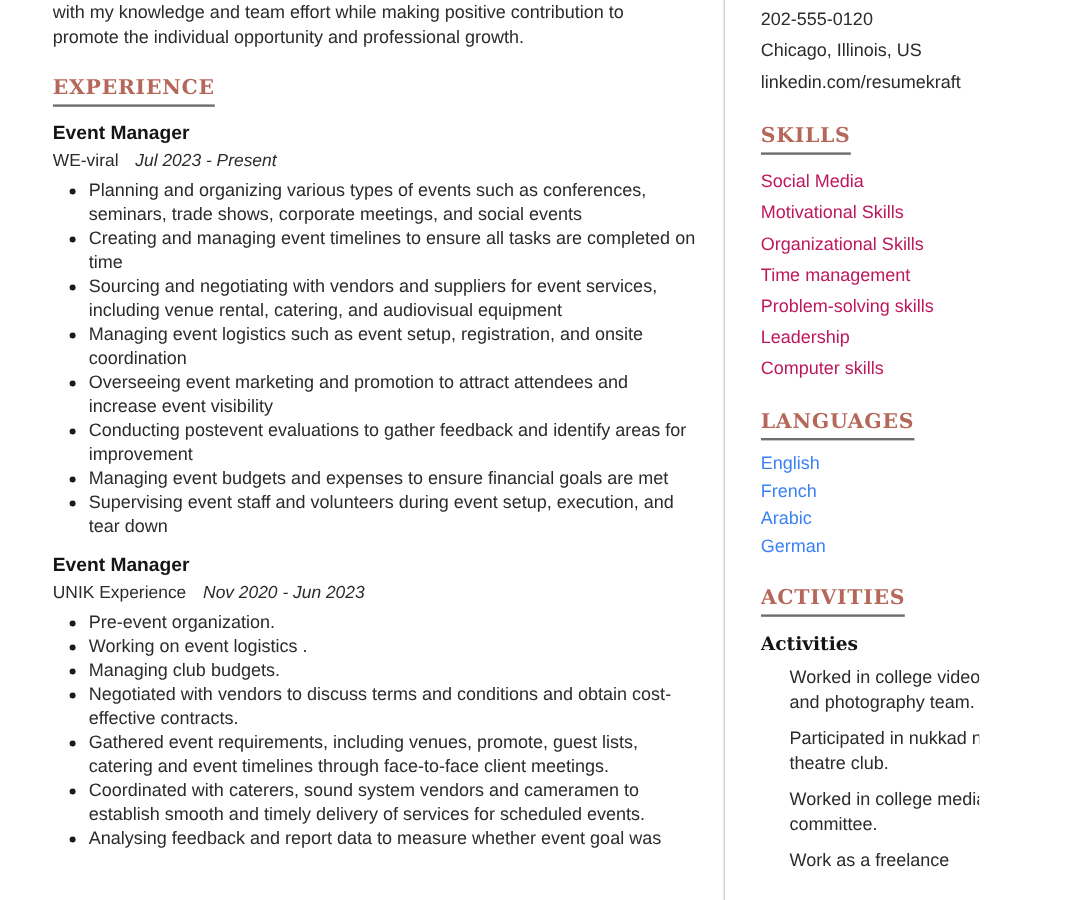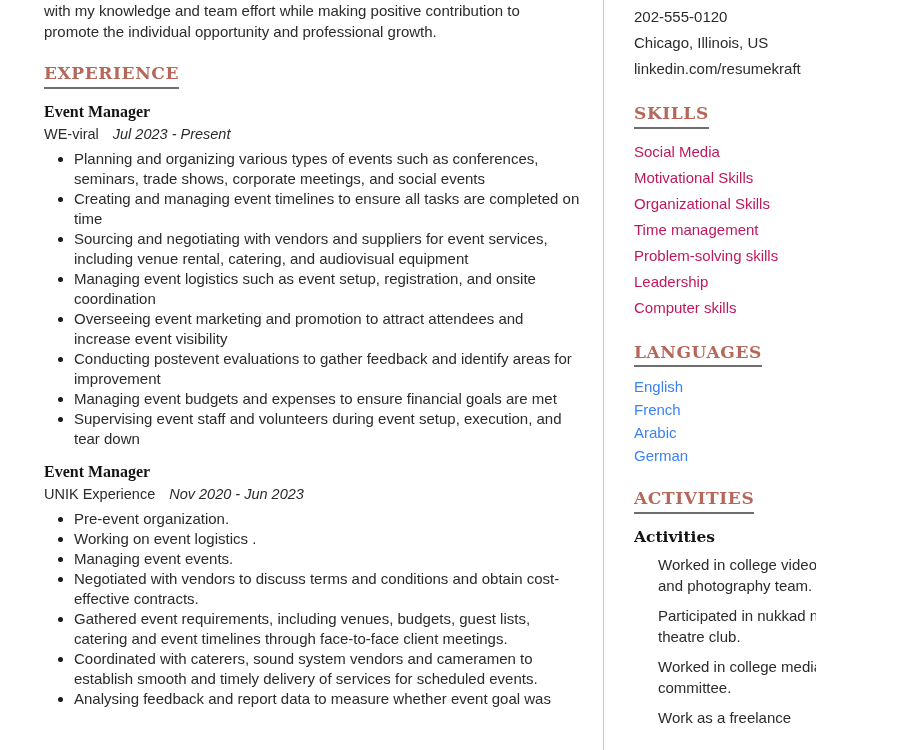--- a/index.html
+++ b/index.html
@@ -66,21 +66,21 @@
   
   .summary-line {
     font-size: 15px;
     line-height: 21px;
     color: #2b2b2b;
   }
 
   
   .job { margin-top: 12px; }
   .job-title {
-    font-family: Liberation Serif, serif;
+    font-family: Liberation Sans, sans-serif;
     font-weight: 700;
     font-size: 16px;
     color: #141414;
     line-height: 22px;
   }
   .job-meta {
     font-size: 14.5px;
     line-height: 21px;
     color: #2b2b2b;
     margin-top: 1px;
@@ -203,23 +203,23 @@
 
       
       <div class="job">
         <div class="job-title">Event Manager</div>
         <div class="job-meta">
           <span class="job-company">UNIK Experience</span><span class="job-dates">Nov 2020 - Jun 2023</span>
         </div>
         <ul class="bullets">
           <li>Pre-event organization.</li>
           <li>Working on event logistics .</li>
-          <li>Managing event events.</li>
+          <li>Managing club budgets.</li>
           <li>Negotiated with vendors to discuss terms and conditions and obtain cost-effective contracts.</li>
-          <li>Gathered event requirements, including venues, budgets, guest lists, catering and event timelines through face-to-face client meetings.</li>
+          <li>Gathered event requirements, including venues, promote, guest lists, catering and event timelines through face-to-face client meetings.</li>
           <li>Coordinated with caterers, sound system vendors and cameramen to establish smooth and timely delivery of services for scheduled events.</li>
           <li>Analysing feedback and report data to measure whether event goal was</li>
         </ul>
       </div>
 
     </div>
   </div>
 
   <div id="divider"></div>
 

